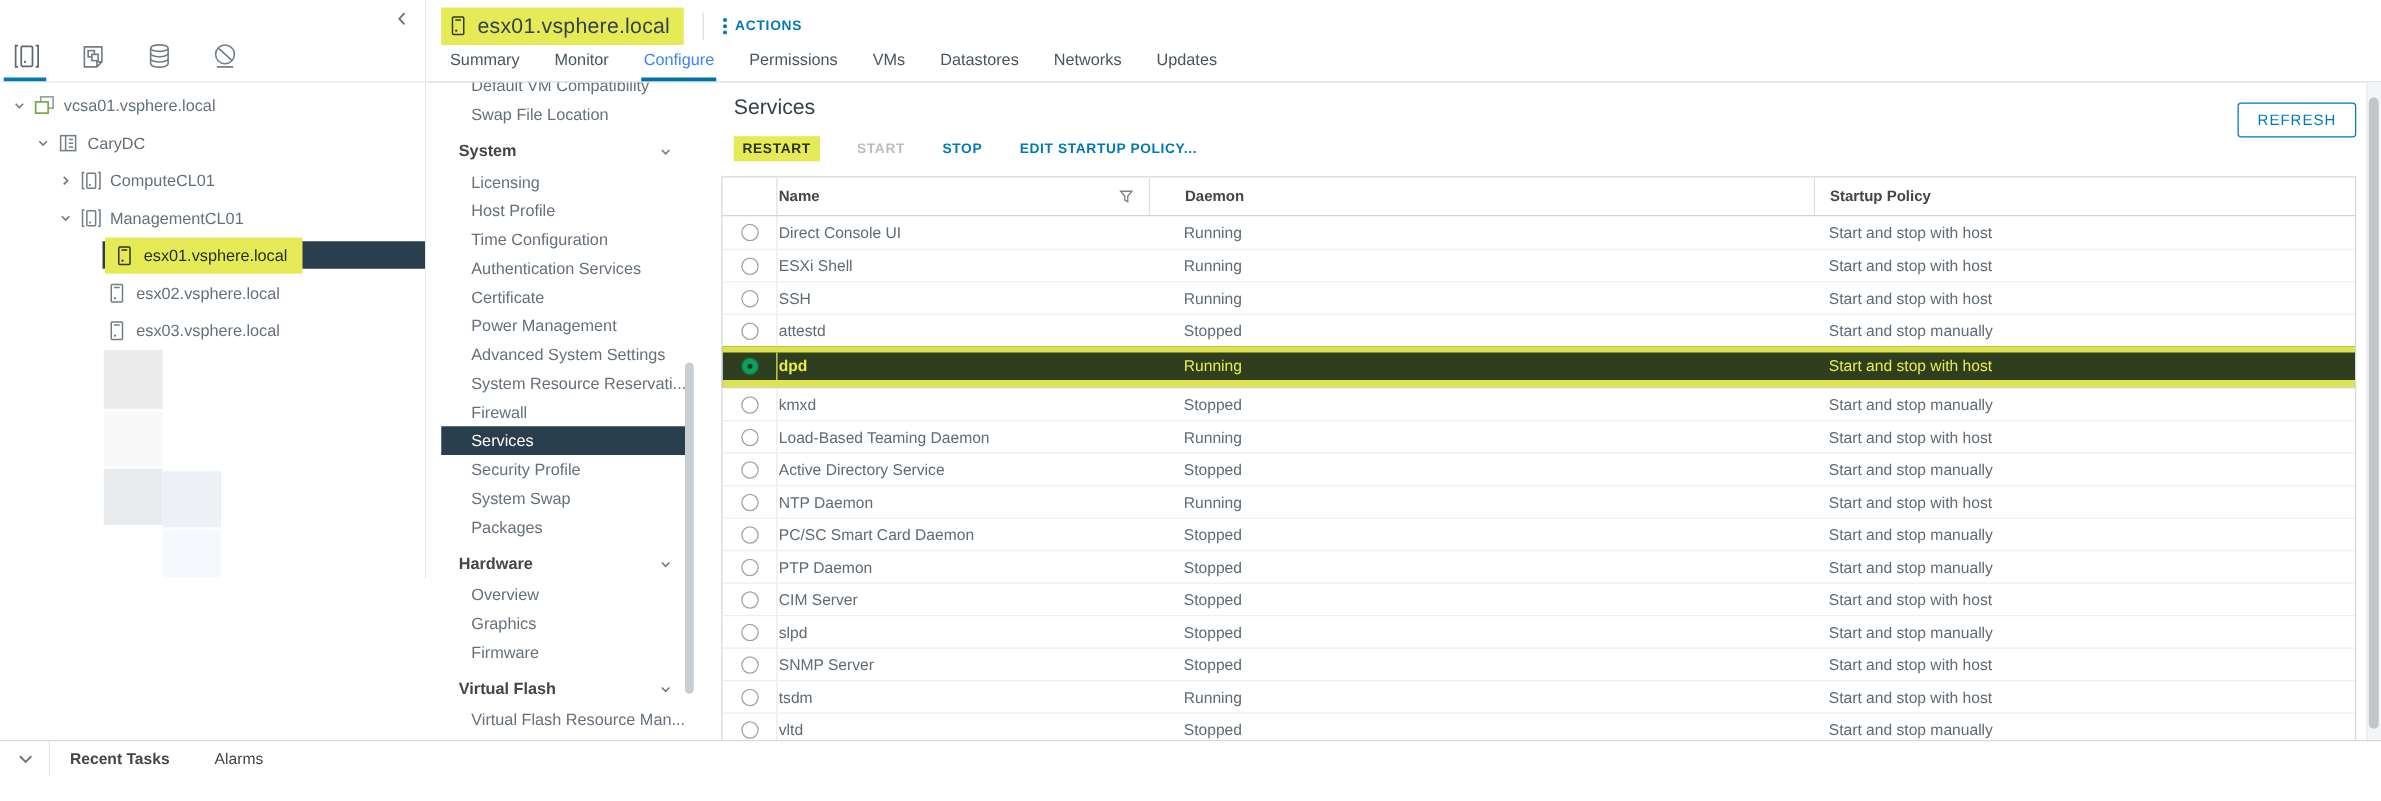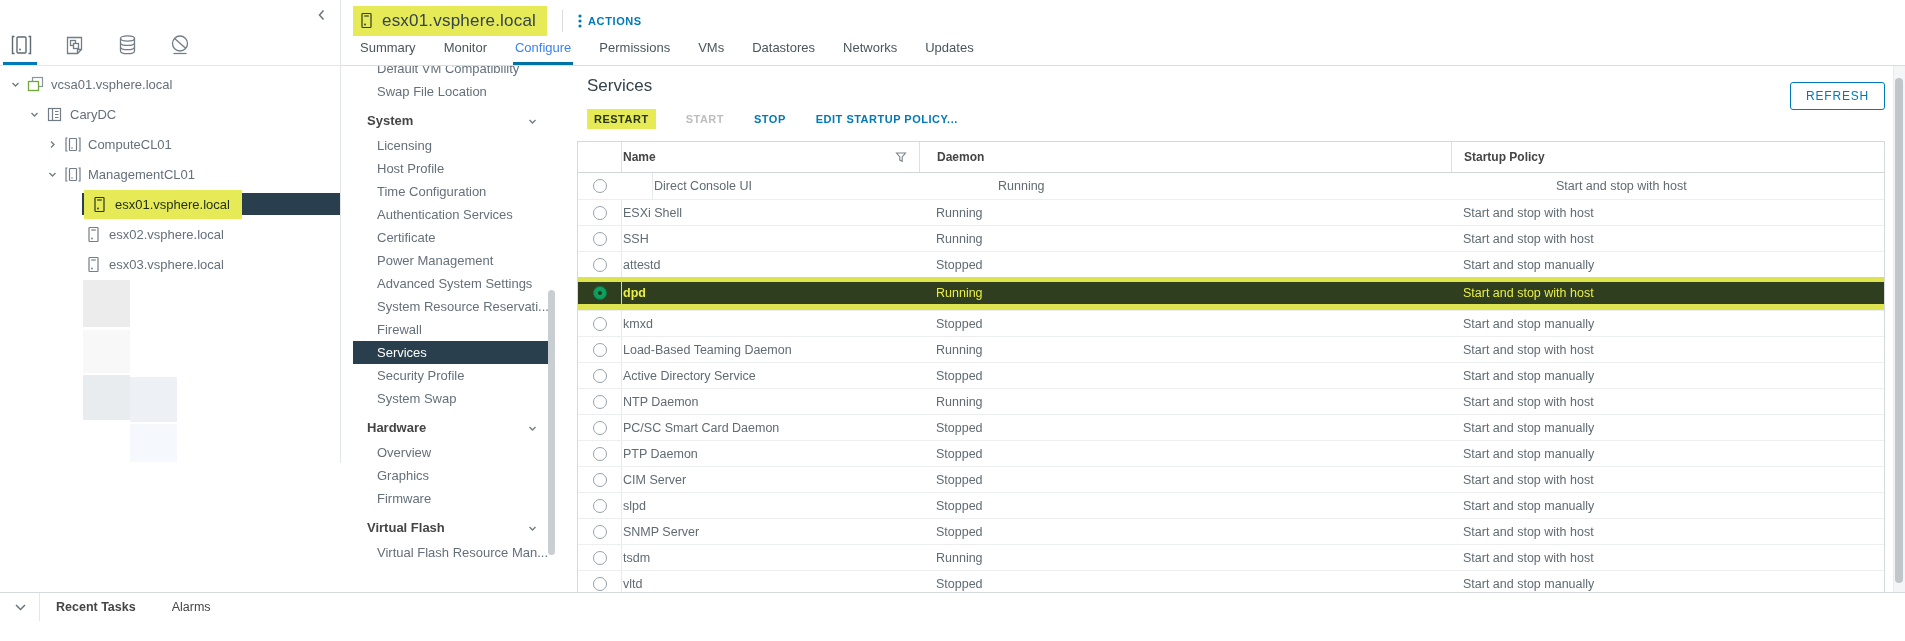--- a/index.html
+++ b/index.html
@@ -57,26 +57,26 @@
   .svc-action { color:#0079b8; cursor:pointer; white-space:nowrap; }
   .svc-action.highlighted { background:#e6ea56; color:#273416; padding:4px 7px; }
   .svc-action.disabled { color:#bdbdbd; cursor:default; }
   .refresh-btn { position:absolute; top:16px; right:20px; background:#fff; border:1px solid #0079b8; border-radius:3px; color:#0079b8; font-family:"Liberation Sans", sans-serif; font-size:12px; font-weight:normal; letter-spacing:.8px; padding:6px 15px; cursor:pointer; }
 
   .table-card { margin:12px 20px 0 0; border:1px solid #d4d9dc; height:466px; overflow:hidden; font-size:12.5px; color:#606b73; }
   .t-header { display:flex; align-items:stretch; height:31px; border-bottom:1px solid #cfd5d9; font-size:12px; font-weight:bold; color:#454545; }
   .t-header > div { display:flex; align-items:center; }
   .c-radio  { width:43px;  flex:none; display:flex; align-items:center; justify-content:center; }
   .c-name   { width:298px; flex:none; padding-left:1px; position:relative; }
-  .c-daemon { width:532px; flex:none; padding-left:17px; }
+  .c-daemon { width:532px; flex:none; padding-left:28px; }
   .c-policy { flex:1; padding-left:12px; }
   .t-header .c-name, .t-header .c-daemon, .t-header .c-policy { border-left:1px solid #dde1e4; }
   .filter-icon { position:absolute; right:12px; top:9px; cursor:pointer; }
   .t-body .t-row { display:flex; align-items:center; height:26px; border-top:1px solid #eceeef; cursor:pointer; }
-  .t-body .t-row:first-child { border-top:none;gap:31px; }
+  .t-body .t-row:first-child { border-top:none; }
   .t-body .c-name { border-left:1px solid #e7eaec; align-self:stretch; display:flex; align-items:center; }
   .radio { width:14px; height:14px; border-radius:50%; border:1px solid #99a3ab; background:#fff; position:relative; flex:none; cursor:pointer; }
   .t-row.selected { background:#2f3e1e; border-top:5px solid #dce34d !important; border-bottom:6px solid #dde44f; height:33px; color:#e9ed4a; }
   .t-row.selected .c-name { border-left-color:#dfe55a;font-weight:bold; }
   .radio.checked { background:#0f9e5e; border-color:#0b7b48; }
   .radio.checked::after { content:''; position:absolute; left:4px; top:4px; right:4px; bottom:4px; border-radius:50%; background:#20381a; }
 
   
   .page-scrollbar { position:absolute; right:0; top:66px; width:12px; height:540px; background:#f4f5f6; border-left:1px solid #e9ebec; }
   .page-scroll-thumb { position:absolute; right:2px; top:12px; width:8px; height:505px; border-radius:4px; background:#c0c6ca; cursor:pointer; }
@@ -296,20 +296,21 @@
             <div class="nav-item">Time Configuration</div>
             <div class="nav-item">Authentication Services</div>
             <div class="nav-item">Certificate</div>
             <div class="nav-item">Power Management</div>
             <div class="nav-item">Advanced System Settings</div>
             <div class="nav-item">System Resource Reservati...</div>
             <div class="nav-item">Firewall</div>
             <div class="nav-item selected">Services</div>
             <div class="nav-item">Security Profile</div>
             <div class="nav-item">System Swap</div>
+            <div class="nav-item">Packages</div>
             <div class="nav-group">Hardware<span class="grp-chev">
                 <svg width="11" height="11" viewBox="0 0 11 11" fill="none" stroke="#727d86" stroke-width="1.4">
                   <path d="M2.5 4 L5.5 7 L8.5 4"></path>
                 </svg>
               </span></div>
             <div class="nav-item">Overview</div>
             <div class="nav-item">Graphics</div>
             <div class="nav-item">Firmware</div>
             <div class="nav-group">Virtual Flash<span class="grp-chev">
                 <svg width="11" height="11" viewBox="0 0 11 11" fill="none" stroke="#727d86" stroke-width="1.4">

